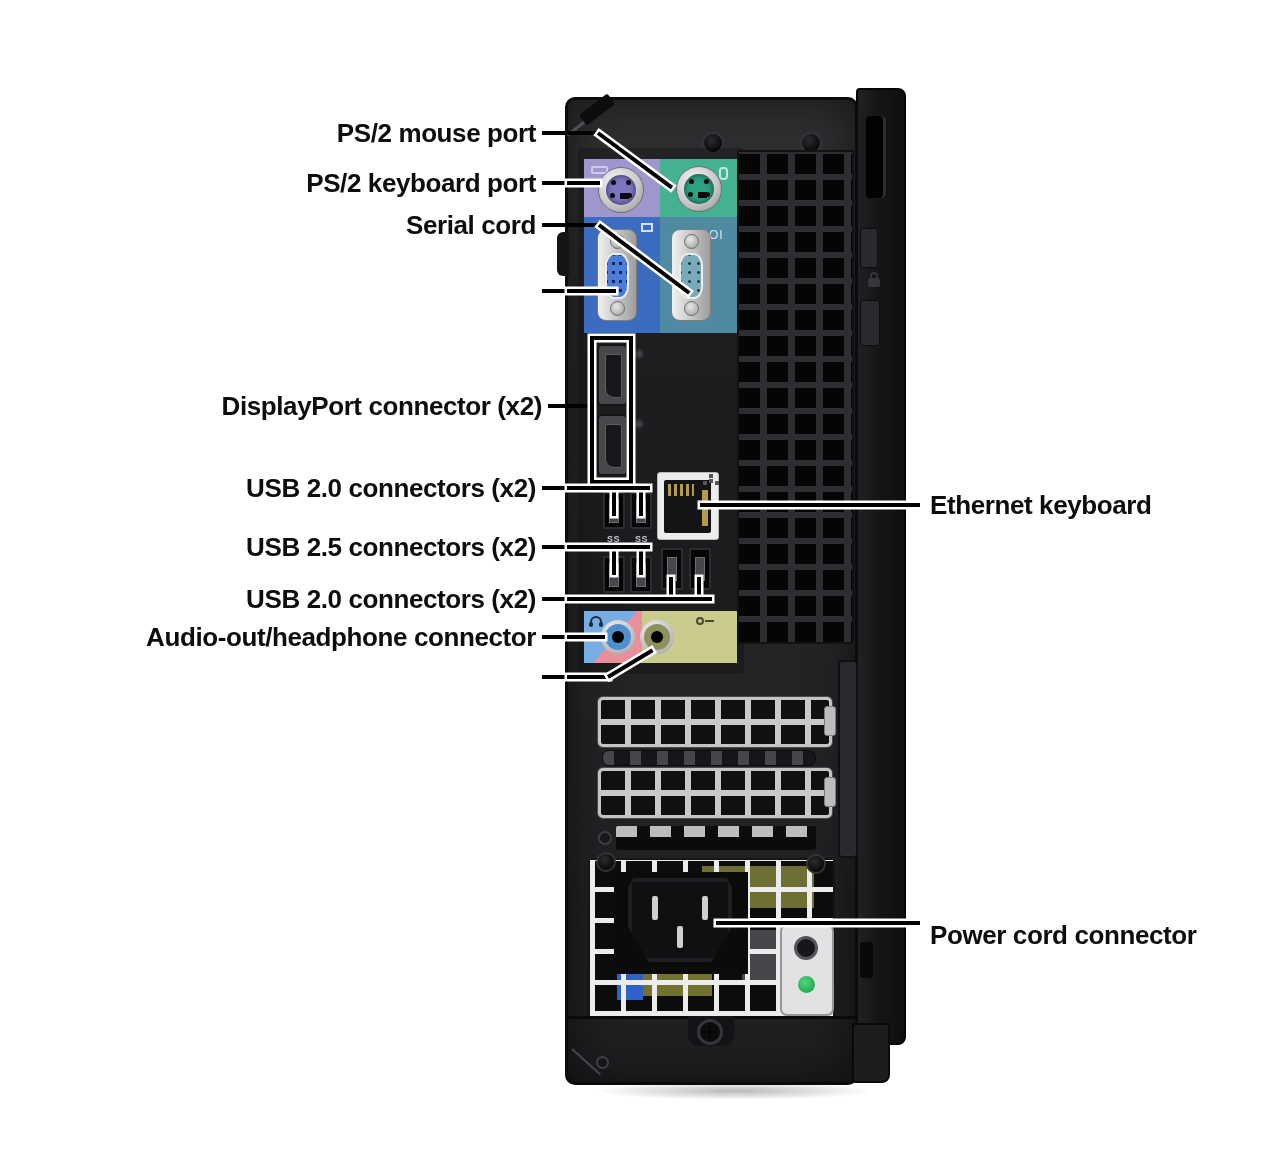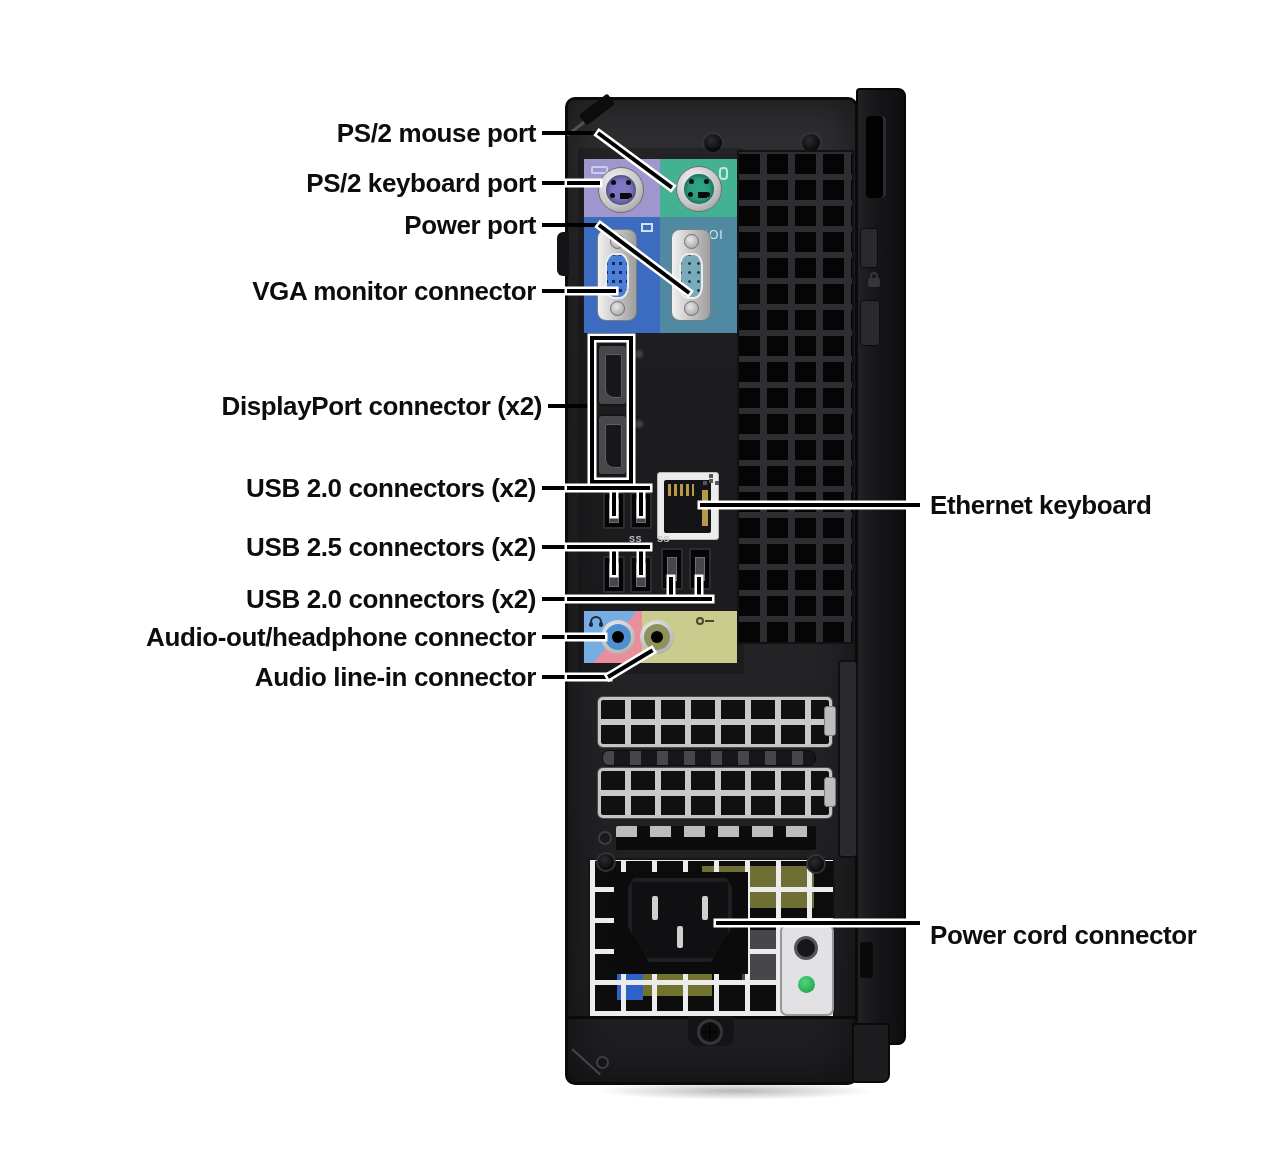--- a/index.html
+++ b/index.html
@@ -59,21 +59,21 @@
   .dp{position:absolute;width:31px;height:62px;background:#48484c;
     border:2px solid #141416;border-radius:5px;box-sizing:border-box;}
   .dp-slot{position:absolute;left:6px;top:8px;width:15px;height:42px;background:#18181a;
     border:1px solid #5e5e63;border-radius:2px 2px 2px 9px;}
   .screwdot{position:absolute;width:10px;height:10px;border-radius:50%;
     background:radial-gradient(#4a4a4f,#1c1c1f);}
   .usb{position:absolute;width:22px;height:37px;background:#050506;
     border:2px solid #2d2d31;border-radius:2px;box-sizing:border-box;}
   .usb-tab{position:absolute;left:50%;top:50%;transform:translate(-50%,-50%);
     width:10px;height:24px;background:#46464c;border:1px solid #6d6d74;box-sizing:border-box;}
-  .ssbadge{position:absolute;font-size:9px;font-weight:700;color:#c3c7cd;letter-spacing:.5px;margin-left:22px;}
+  .ssbadge{position:absolute;font-size:9px;font-weight:700;color:#c3c7cd;letter-spacing:.5px;}
 
   
   .jack{position:absolute;width:34px;height:34px;border-radius:50%;
     background:radial-gradient(circle at 40% 32%,#f6f6f6,#b9b9b9 70%,#8f8f8f);}
   .jack-ring{position:absolute;inset:4px;border-radius:50%;}
   .jack-hole{position:absolute;inset:11px;border-radius:50%;background:#000;}
 
   
   .cover{position:absolute;left:598px;width:234px;height:50px;
     background-color:#101010;
@@ -327,24 +327,22 @@
   <div class="cline oline diag" style="left:608px;top:675px;width:52px;transform:rotate(-31deg);"></div>
 
   <div class="cline oline" style="left:700px;top:503px;width:206px;"></div>
   <div class="cline" style="left:904px;top:503px;width:16px;"></div>
 
   <div class="cline oline" style="left:716px;top:921px;width:190px;"></div>
   <div class="cline" style="left:904px;top:921px;width:16px;"></div>
 
   <div class="lbl left" style="top:114px;">PS/2 mouse port</div>
   <div class="lbl left" style="top:164px;">PS/2 keyboard port</div>
-  <div class="lbl left" style="top:206px;">Power port</div>
-  <div class="lbl left" style="top:272px;">VGA monitor connector</div>
+  <div class="lbl left" style="top:206px;">Serial cord</div>
   <div class="lbl left" style="top:387px;right:744px;">DisplayPort connector (x2)</div>
   <div class="lbl left" style="top:469px;">USB 2.0 connectors (x2)</div>
   <div class="lbl left" style="top:528px;">USB 2.5 connectors (x2)</div>
   <div class="lbl left" style="top:580px;">USB 2.0 connectors (x2)</div>
   <div class="lbl left" style="top:618px;">Audio-out/headphone connector</div>
-  <div class="lbl left" style="top:658px;">Audio line-in connector</div>
   <div class="lbl right" style="top:486px;">Ethernet keyboard</div>
   <div class="lbl right" style="top:916px;">Power cord connector</div>
 
 </div>
 
 </body></html>

